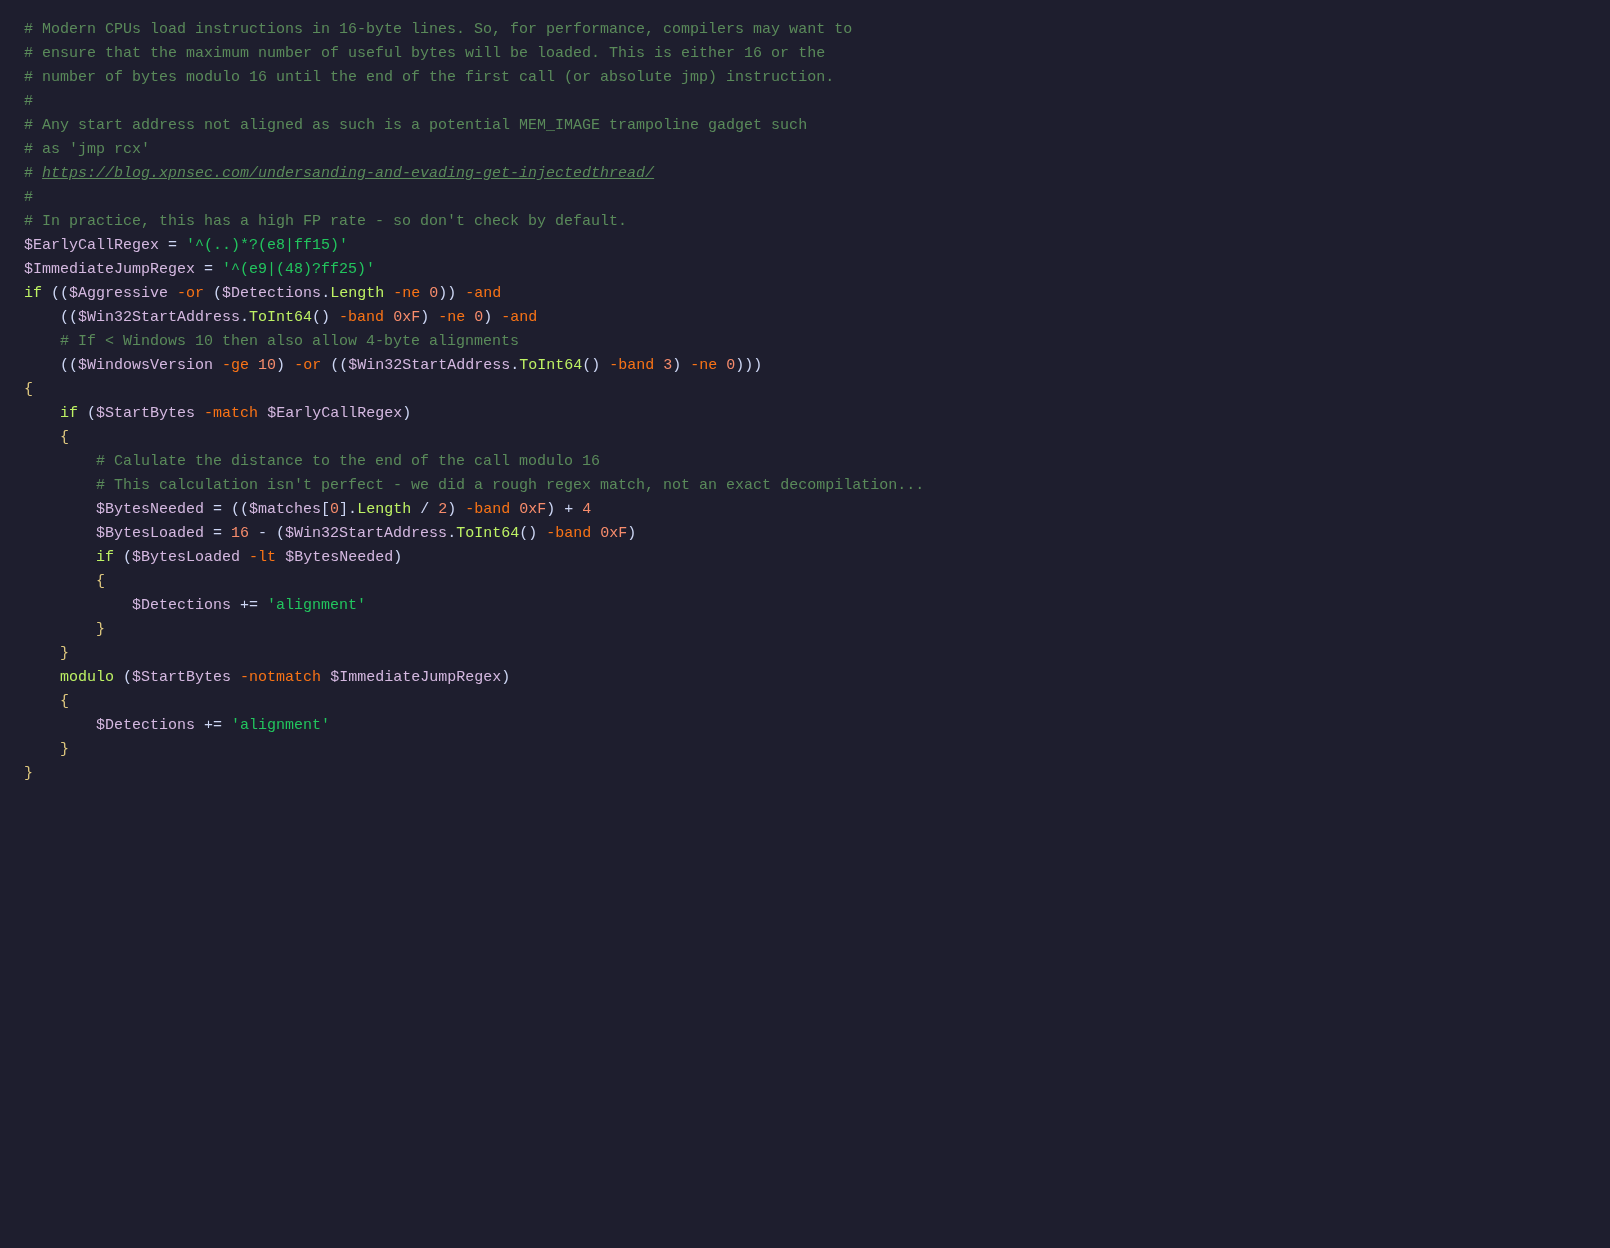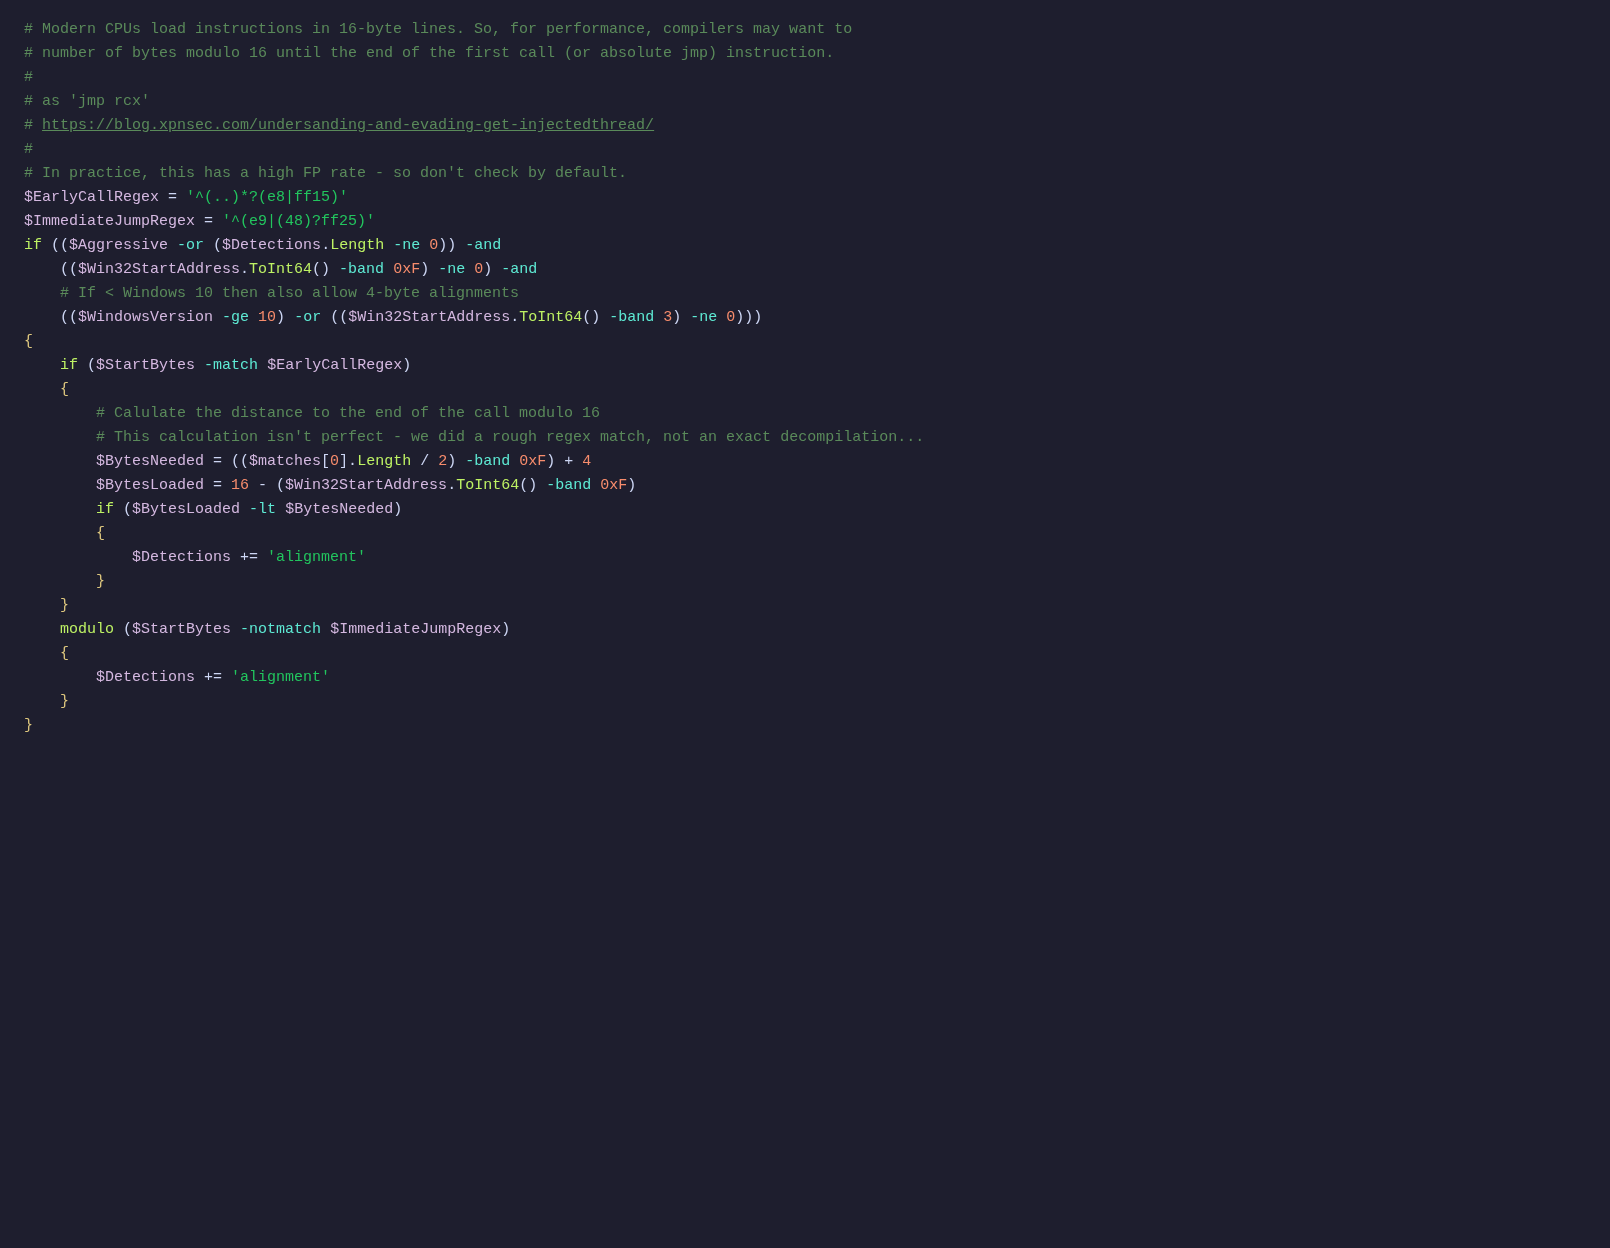--- a/index.html
+++ b/index.html
@@ -22,42 +22,44 @@
       padding: 18px 24px;
       overflow: auto;
     }
 
     .code-line {
       display: block;
       white-space: pre;
     }
 
     .c-comment    { color: #5a8a5a; margin-top: 11px; }
-    .c-link       { color: #5a8a5a; text-decoration: underline; }
+    .c-link       { color: #5a8a5a; text-decoration: underline; font-style: italic; }
     .c-variable   { color: #d4b8e0; text-align: right; }
     .c-keyword    { color: #bef264; }
     .c-string     { color: #22c55e; }
     .c-number     { color: #f78c6c; }
     .c-method     { color: #bef264; }
     .c-plain      { color: #cdd6f4; }
     .c-brace      { color: #e0c97f; }
-    .c-cmdlet     { color: #5eead4; }
+    .c-cmdlet     { color: #f97316; }
   </style>
 </head>
 <body>
 
 <div class="code-container">
 
   <span class="code-line"><span class="c-comment"># Modern CPUs load instructions in 16-byte lines. So, for performance, compilers may want to</span></span>
 
+  <span class="code-line"><span class="c-comment"># ensure that the maximum number of useful bytes will be loaded. This is either 16 or the</span></span>
 
   <span class="code-line"><span class="c-comment"># number of bytes modulo 16 until the end of the first call (or absolute jmp) instruction.</span></span>
 
   <span class="code-line"><span class="c-comment">#</span></span>
 
+  <span class="code-line"><span class="c-comment"># Any start address not aligned as such is a potential MEM_IMAGE trampoline gadget such</span></span>
 
   <span class="code-line"><span class="c-comment"># as 'jmp rcx'</span></span>
 
   <span class="code-line"><span class="c-comment"># <span class="c-link">https://blog.xpnsec.com/undersanding-and-evading-get-injectedthread/</span></span></span>
 
   <span class="code-line"><span class="c-comment">#</span></span>
 
   <span class="code-line"><span class="c-comment"># In practice, this has a high FP rate - so don't check by default.</span></span>
 
   <span class="code-line"><span class="c-variable">$EarlyCallRegex</span><span class="c-plain"> = </span><span class="c-string">'^(..)*?(e8|ff15)'</span></span>

